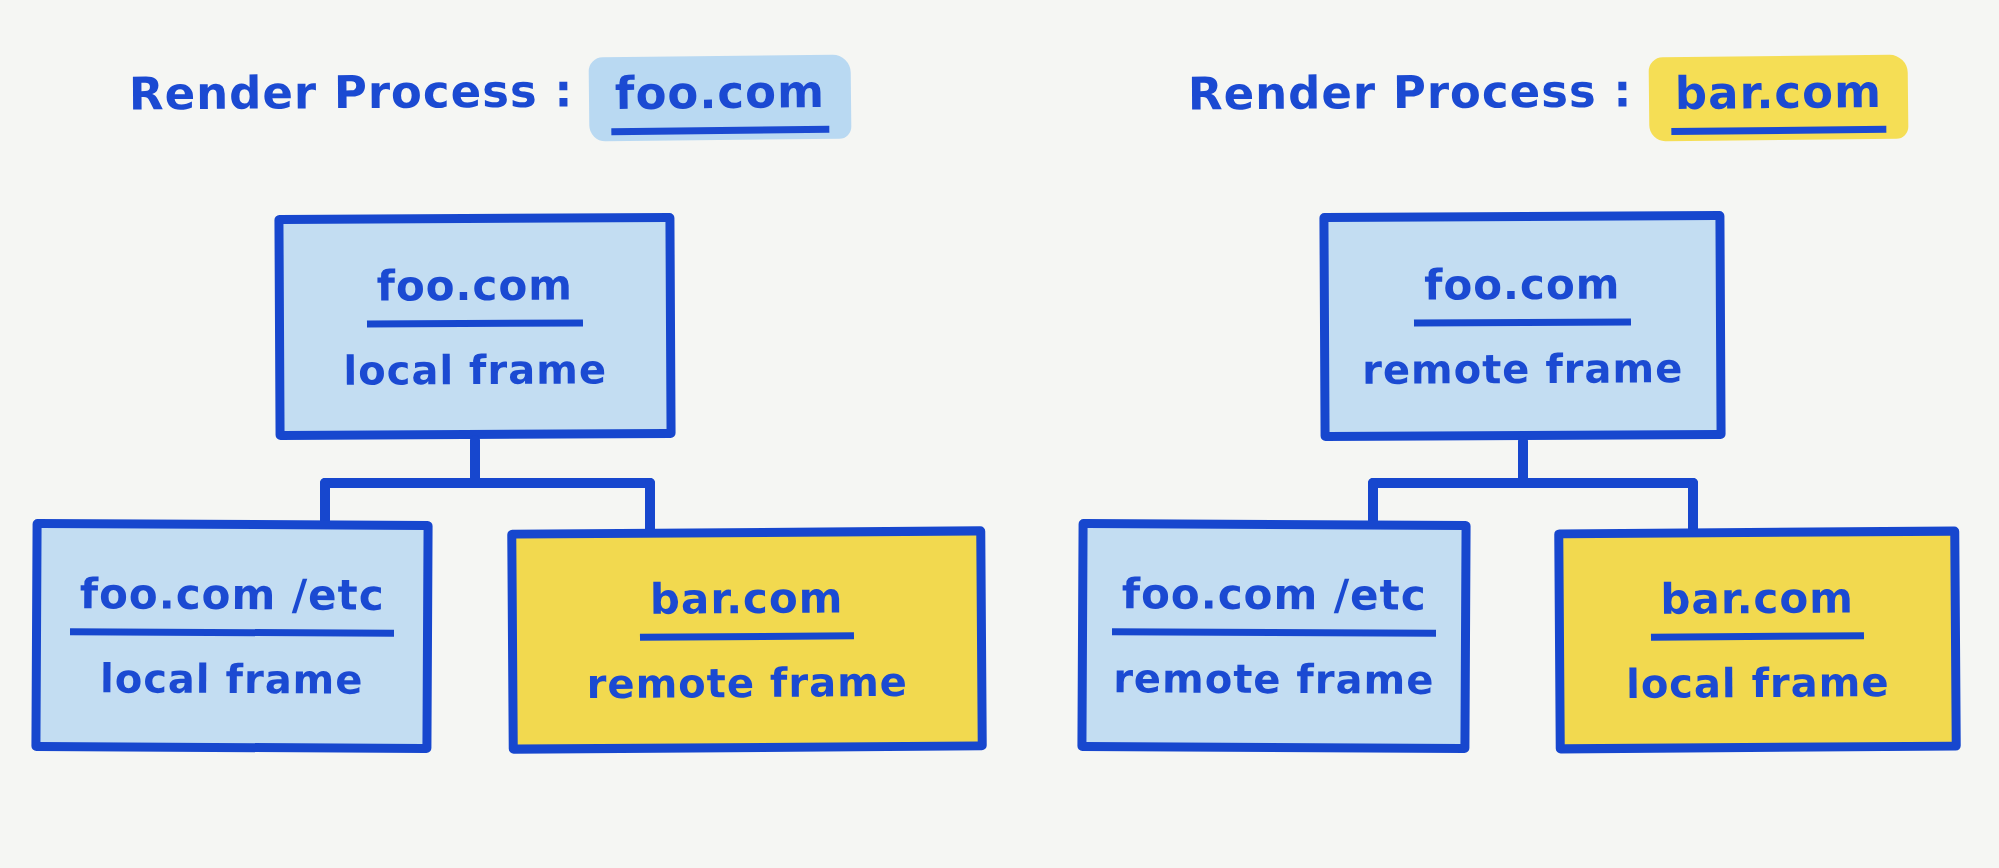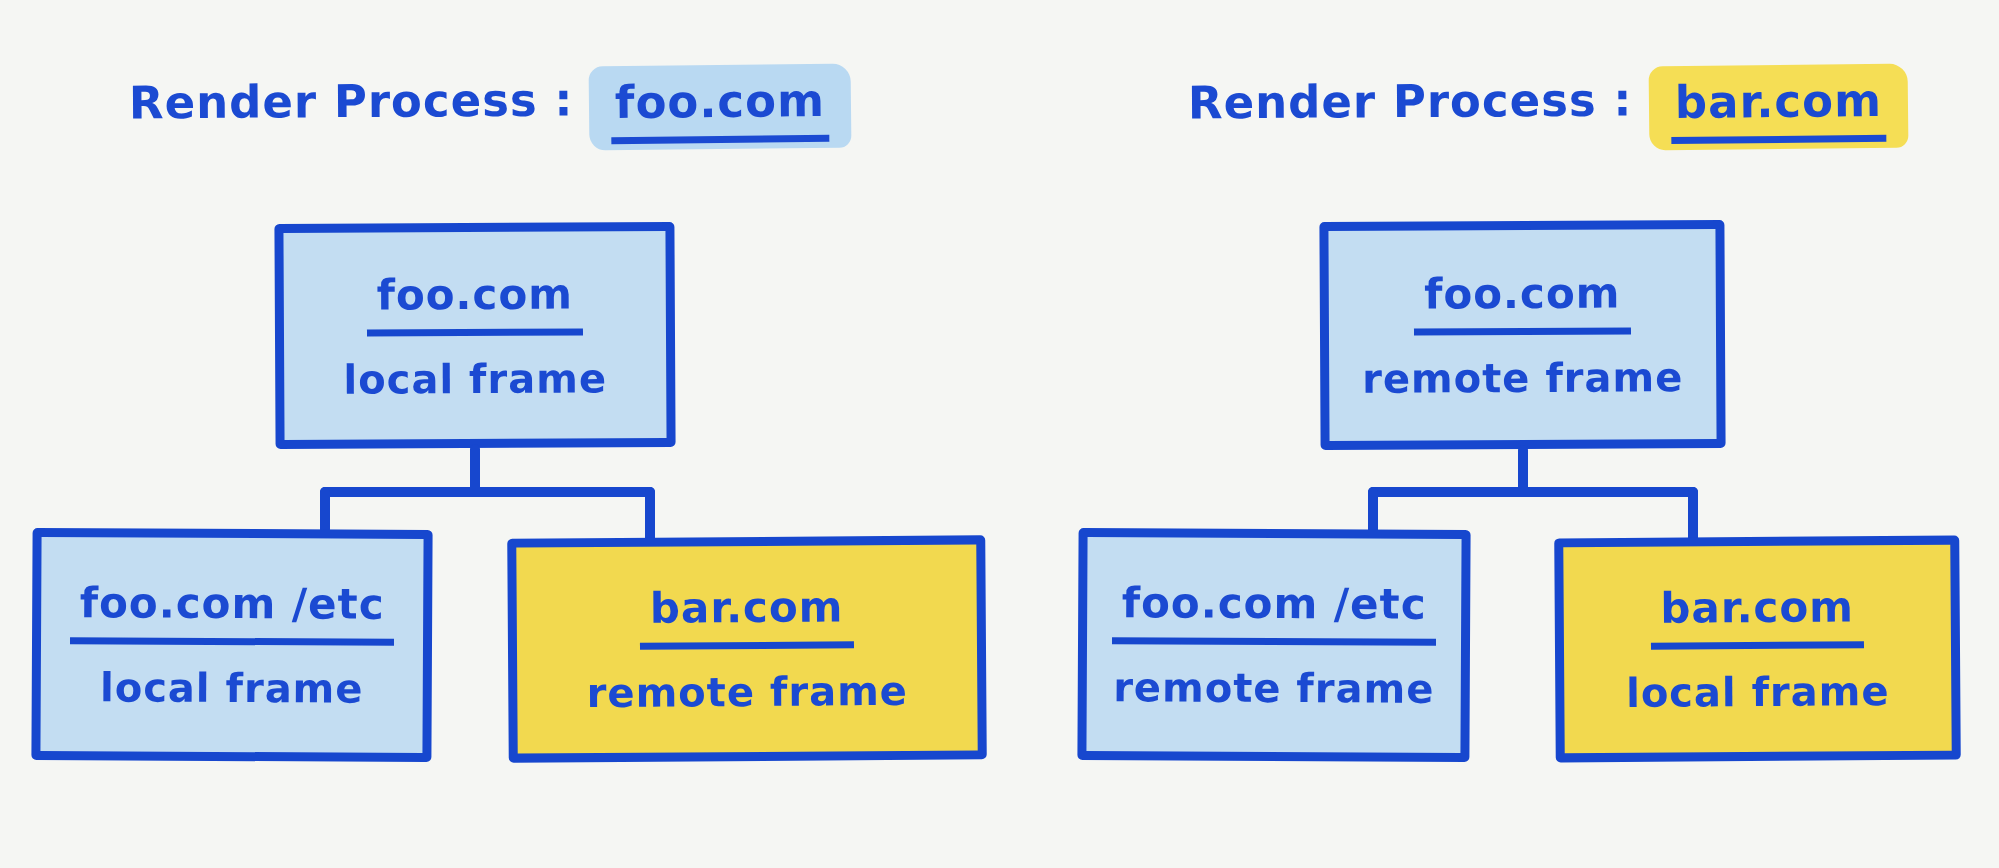--- a/index.html
+++ b/index.html
@@ -13,21 +13,21 @@
     font-family: "DejaVu Sans", sans-serif;
     overflow: hidden;
     position: relative;
   }
   .canvas {
     position: absolute;
     inset: 0;
   }
   .panel {
     position: absolute;
-    top: 13px;
+    top: 4px;
     width: 1000px;
     height: 672px;
   }
   .panel-1 {
     left: 0;
     --root-l: 275px; --root-w: 400px; --root-t: 210px; --root-h: 225px;
     --childA-l: 32px;  --childA-w: 400px;
     --childB-l: 508px; --childB-w: 478px;
     --bar-l: 320px; --bar-r: 645px;
     --title-shift: -10px;

